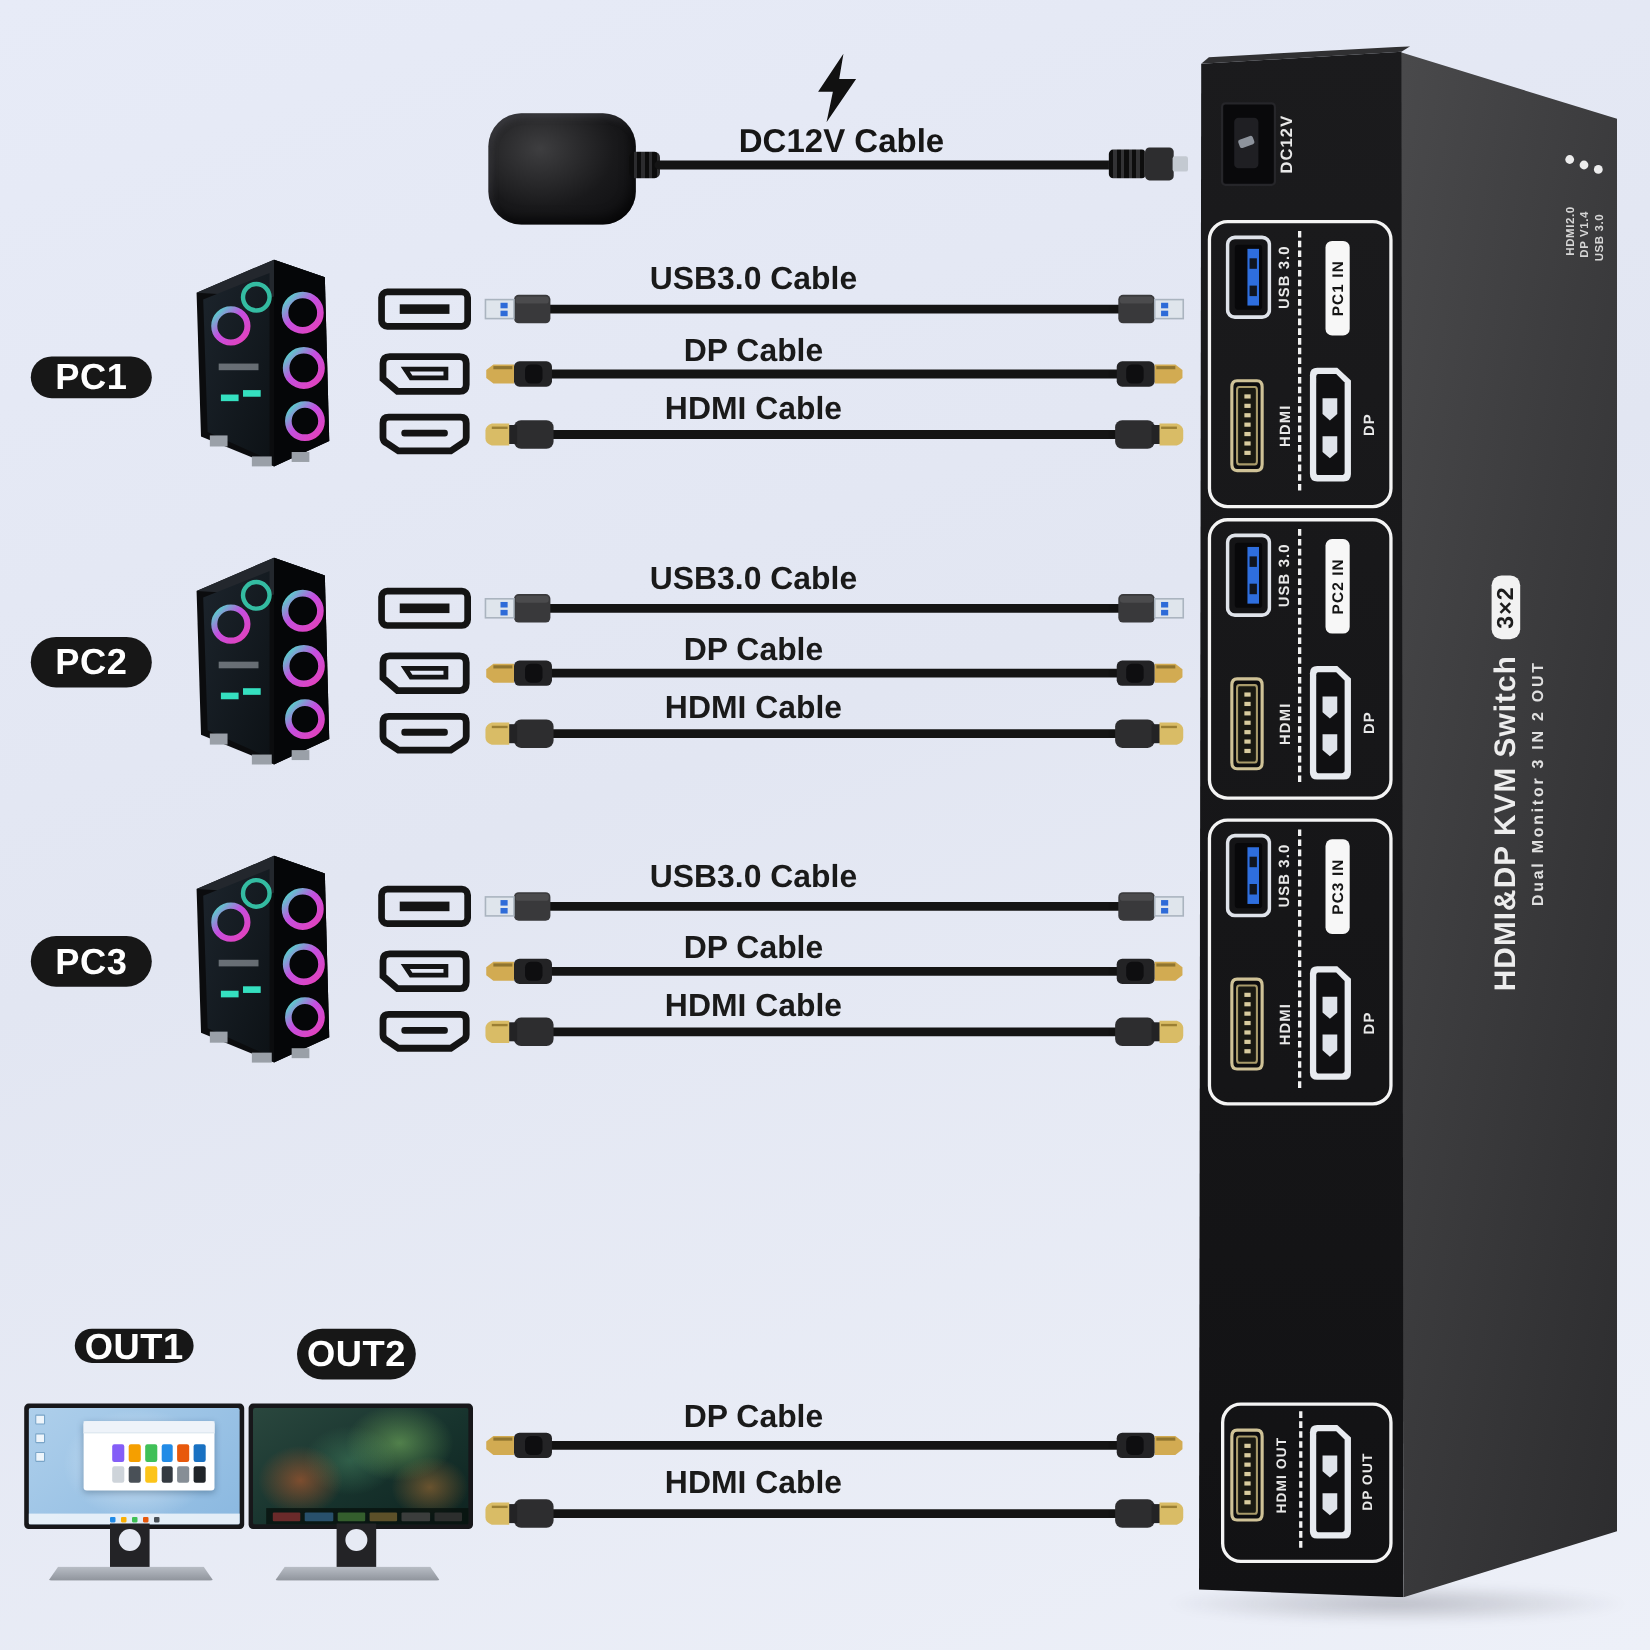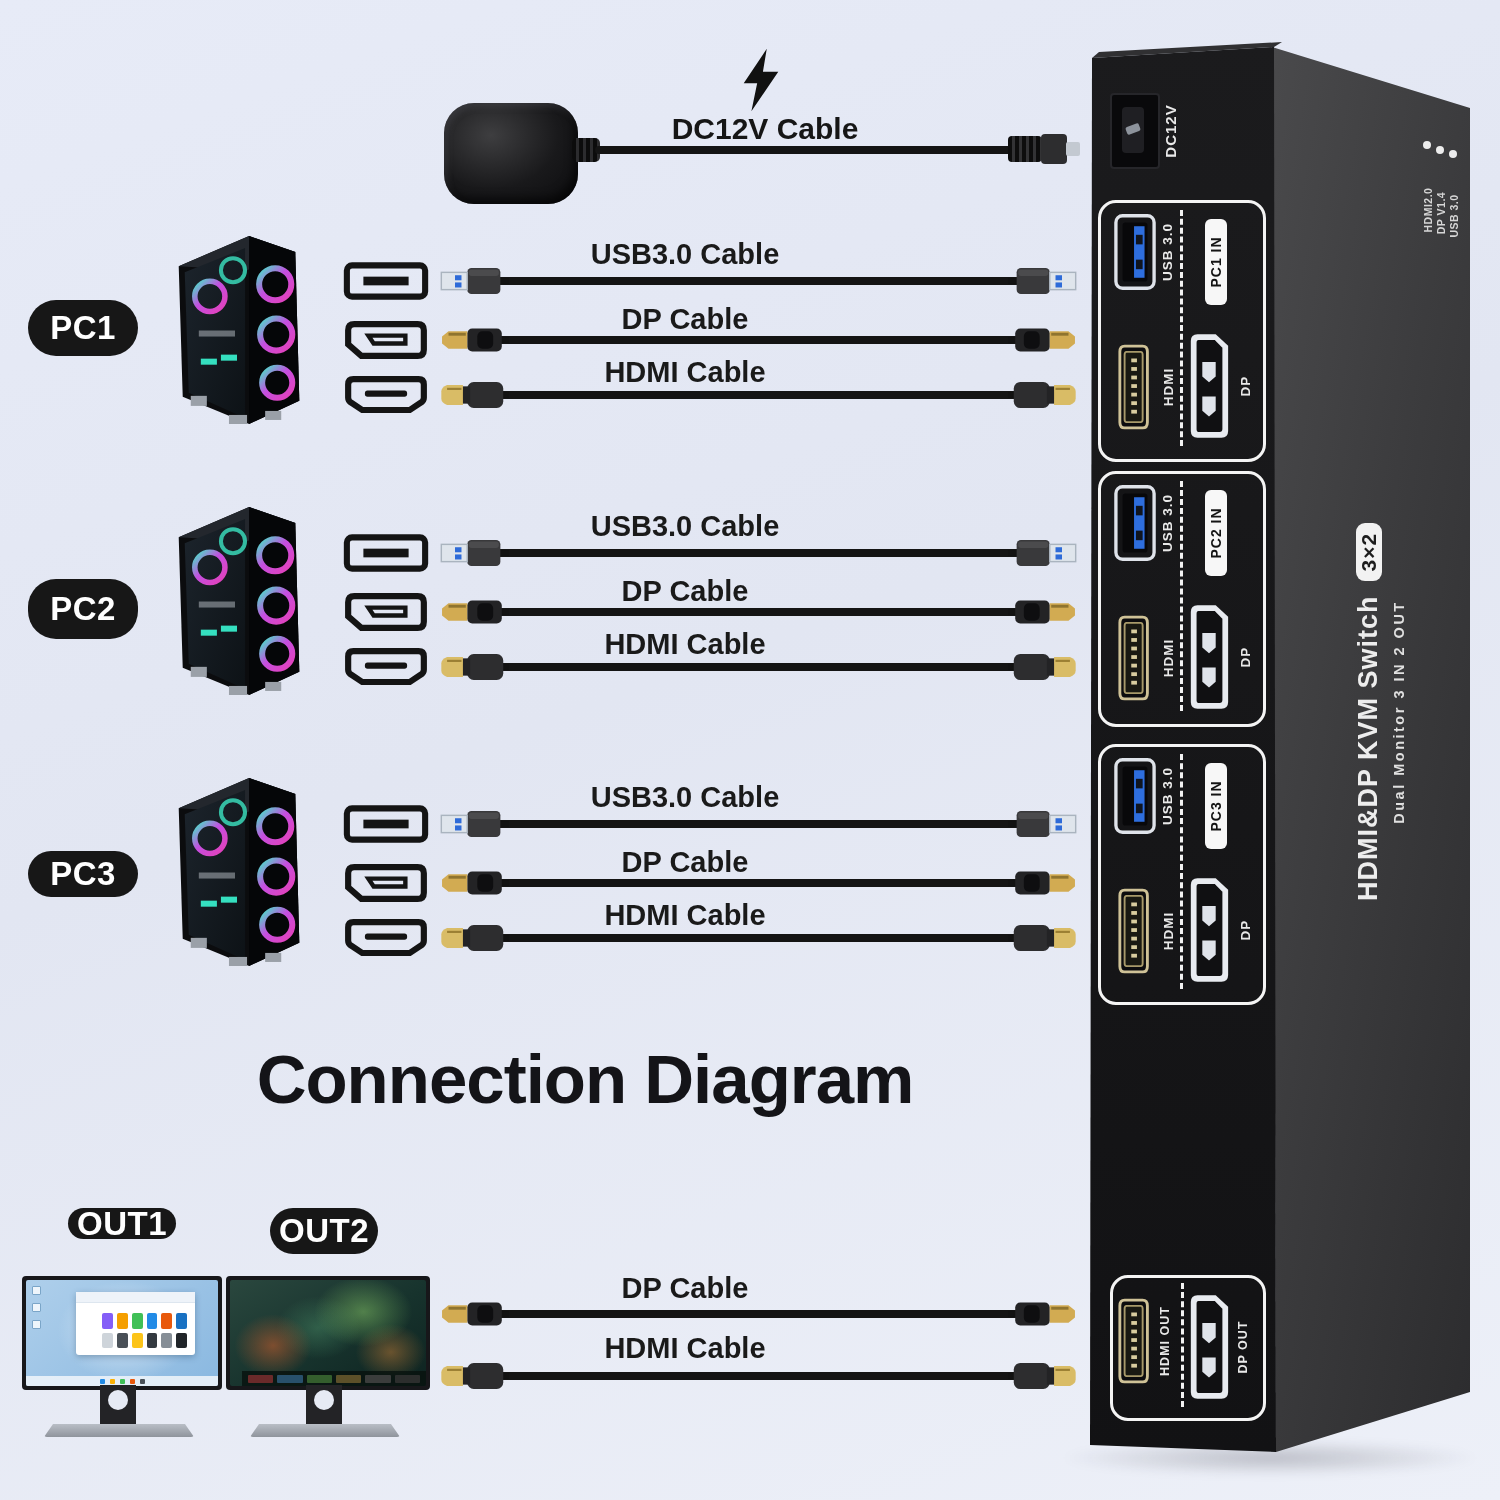--- a/index.html
+++ b/index.html
@@ -282,21 +282,21 @@
   <div class="abs" style="left:572px;top:138px;width:28px;height:24px;border-radius:5px;
               background:repeating-linear-gradient(90deg,#0c0c0c 0 4px,#2c2c2e 4px 7px);"></div>
   <div class="wire" style="left:595px;top:146px;width:420px;height:8px;"></div>
   <div class="abs" style="left:1008px;top:134px;width:74px;height:30px;">
     <div class="abs" style="left:0;top:2px;width:34px;height:26px;border-radius:4px;
          background:repeating-linear-gradient(90deg,#0d0d0d 0 4px,#333335 4px 7px);"></div>
     <div class="abs" style="left:33px;top:0;width:26px;height:30px;background:#2d2d2f;border-radius:4px;"></div>
     <div class="abs" style="left:58px;top:8px;width:14px;height:14px;background:#c3c9d1;border-radius:2px;"></div>
   </div>
 
-  <div class="pill" style="left:28px;top:300px;width:110px;height:56px;">
+  <div class="pill" style="left:28px;top:324px;width:110px;height:38px;">
     <span>PC1</span>
     </div>
   <svg class="abs" style="left:160px;top:230px;width:152px;height:196px;">
       <use href="#pc-tower"></use>
     </svg>
   <svg class="abs" style="left:342px;top:261px;width:88px;height:40px;">
       <use href="#icon-usb"></use>
     </svg>
   <svg class="abs" style="left:342px;top:318px;width:88px;height:44px;">
       <use href="#icon-dp"></use>
@@ -325,21 +325,21 @@
 
   <div class="cable-label" style="top:356px;">HDMI Cable</div>
   <div class="wire" style="left:470px;top:391px;width:570px;height:8px;"></div>
   <svg class="conn flip" style="left:437px;top:377px;">
       <use href="#conn-hdmi"></use>
     </svg>
   <svg class="conn" style="left:1008px;top:377px;">
       <use href="#conn-hdmi"></use>
     </svg>
 
-  <div class="pill" style="left:28px;top:579px;width:110px;height:60px;">
+  <div class="pill" style="left:28px;top:579px;width:110px;height:46px;">
     <span>PC2</span>
     </div>
   <svg class="abs" style="left:160px;top:501px;width:152px;height:196px;">
       <use href="#pc-tower"></use>
     </svg>
   <svg class="abs" style="left:342px;top:533px;width:88px;height:40px;">
       <use href="#icon-usb"></use>
     </svg>
   <svg class="abs" style="left:342px;top:590px;width:88px;height:44px;">
       <use href="#icon-dp"></use>
@@ -411,21 +411,20 @@
 
   <div class="cable-label" style="top:899px;">HDMI Cable</div>
   <div class="wire" style="left:470px;top:934px;width:570px;height:8px;"></div>
   <svg class="conn flip" style="left:437px;top:920px;">
       <use href="#conn-hdmi"></use>
     </svg>
   <svg class="conn" style="left:1008px;top:920px;">
       <use href="#conn-hdmi"></use>
     </svg>
 
-  <div class="title">Connection Diagram</div>
 
   <div class="pill" style="left:68px;top:1208px;width:108px;height:31px;">
     <span>OUT1</span>
     </div>
   <div class="pill" style="left:270px;top:1208px;width:108px;height:46px;">
     <span>OUT2</span>
     </div>
 
   <div class="monitor-frame" style="left:22px;top:1276px;width:192px;height:106px;">
     <div class="monitor-screen screen-win">

